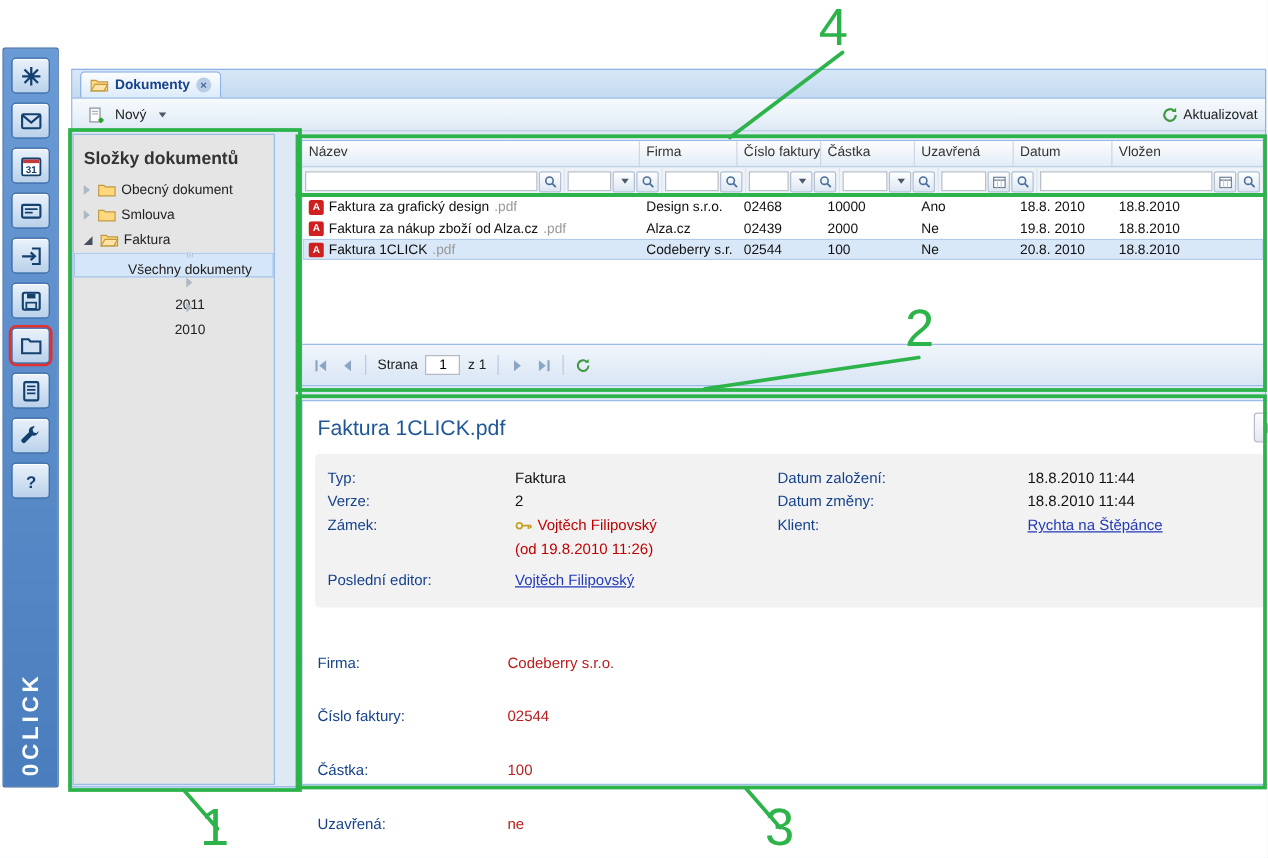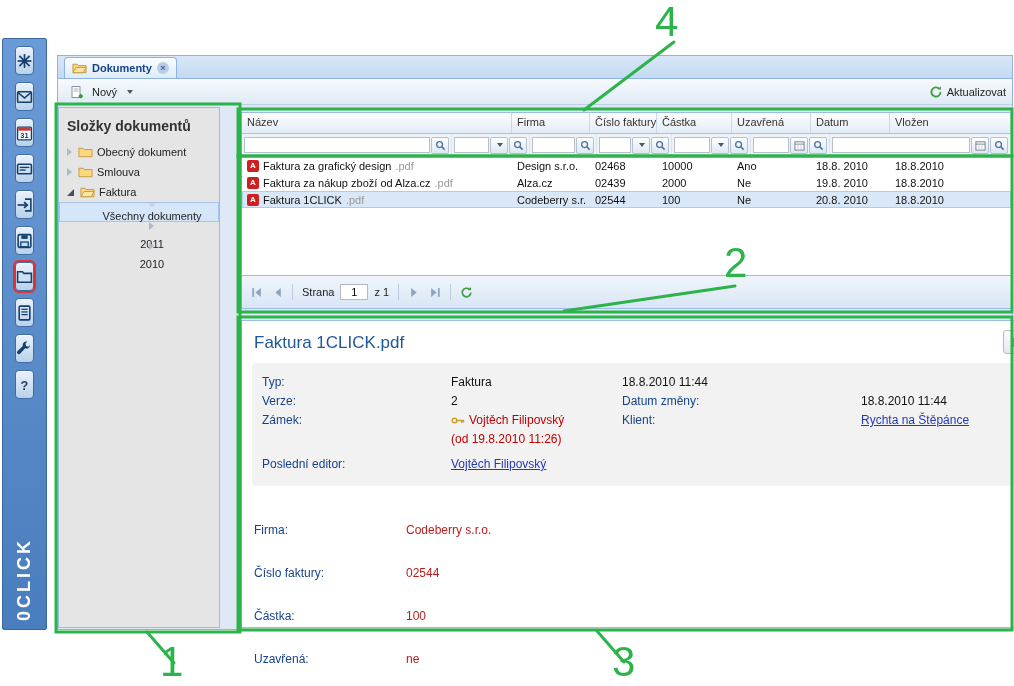--- a/index.html
+++ b/index.html
@@ -2,21 +2,21 @@
 <html><head>
 <meta charset="utf-8">
 <style>
   * { box-sizing: border-box; margin: 0; padding: 0; }
   html,body { width:1014px; height:686px; background:#fff; font-family:"Liberation Sans","DejaVu Sans",sans-serif; overflow:hidden; }
   .canvas { position:relative; width:1014px; height:686px; background:#fff; }
 
   
   .sidebar { position:absolute; left:2px; top:38px; width:45px; height:592px;
     background:linear-gradient(180deg,#6b9bd6,#4a7dbd); border:1px solid #39689f; border-radius:2px; z-index:4; }
-  .side-btn { width:19px; height:29px; margin:7px auto 0; border:1px solid #3f6ea6; border-radius:4px;
+  .side-btn { width:31px; height:29px; margin:7px auto 0; border:1px solid #3f6ea6; border-radius:4px;
     background:linear-gradient(#eaf2fb,#b9d1ea); display:flex; align-items:center; justify-content:center; cursor:pointer;
     box-shadow:inset 0 1px 0 #fff; }
   .side-btn.active { outline:2px solid #e03030; }
   .side-btn svg { display:block; }
   .logo-wrap { position:absolute; bottom:8px; left:0; right:0; display:flex; justify-content:center; }
   .logo { writing-mode:vertical-rl; transform:rotate(180deg); color:#fff; font-weight:bold; font-size:18px; letter-spacing:3px; }
 
   
   .main-window { position:absolute; left:57px; top:55px; width:956px; height:575px;
     border:1px solid #8db2e3; background:#dfe9f5; z-index:2; }
@@ -62,21 +62,21 @@
   .pginput { width:28px; height:16px; border:1px solid #b5bac2; font-size:11px; text-align:center; }
 
   
   .detail-panel { position:absolute; left:241px; top:320px; width:799px; height:308px; background:#fff; border:1px solid #99bce8; z-index:3; }
   .d-title { font-size:17px; color:#1f5796; padding:12px 12px 10px; }
   .d-gear { position:absolute; right:10px; top:9px; width:26px; height:24px; display:flex; align-items:center; justify-content:center;
     background:linear-gradient(#fdfdfd,#e4e8ee); border:1px solid #b5bcc9; border-radius:3px; cursor:pointer; }
   .d-info { margin:0 10px; background:#f2f2f2; border-radius:4px; padding:10px 10px 12px; display:flex; }
   .d-col-left { flex:0 0 360px; }
   .d-col-right { flex:1; }
-  .d-row { display:flex; align-items:flex-start; line-height:19px; font-size:12px;gap:39px; }
+  .d-row { display:flex; align-items:flex-start; line-height:19px; font-size:12px; }
   .d-lbl { flex:0 0 150px; color:#15428b; }
   .d-col-right .d-lbl { flex:0 0 200px; }
   .d-val { color:#111; display:flex; align-items:center; gap:4px; }
   .lock { color:#c00000; }
   .d-link { color:#2239b8; text-decoration:underline; cursor:pointer; }
   .d-row.gap-top { margin-top:6px; }
   .d-fields { padding:10px 12px 0; }
   .d-frow { display:flex; line-height:17px; font-size:12px; margin-bottom:8px;margin-top:26px; }
   .d-flbl { flex:0 0 152px; color:#15428b; }
   .d-fval { color:#b91c1c; }
@@ -469,20 +469,21 @@
             <span class="d-lbl"></span>
             <span class="d-val lock">(od 19.8.2010 11:26)</span>
           </div>
         <div class="d-row gap-top">
             <span class="d-lbl">Poslední editor:</span>
             <a class="d-link">Vojtěch Filipovský</a>
           </div>
       </div>
       <div class="d-col-right">
         <div class="d-row">
+            <span class="d-lbl">Datum založení:</span>
             <span class="d-val">18.8.2010 11:44</span>
           </div>
         <div class="d-row">
             <span class="d-lbl">Datum změny:</span>
             <span class="d-val">18.8.2010 11:44</span>
           </div>
         <div class="d-row">
             <span class="d-lbl">Klient:</span>
             <a class="d-link">Rychta na Štěpánce</a>
           </div>

